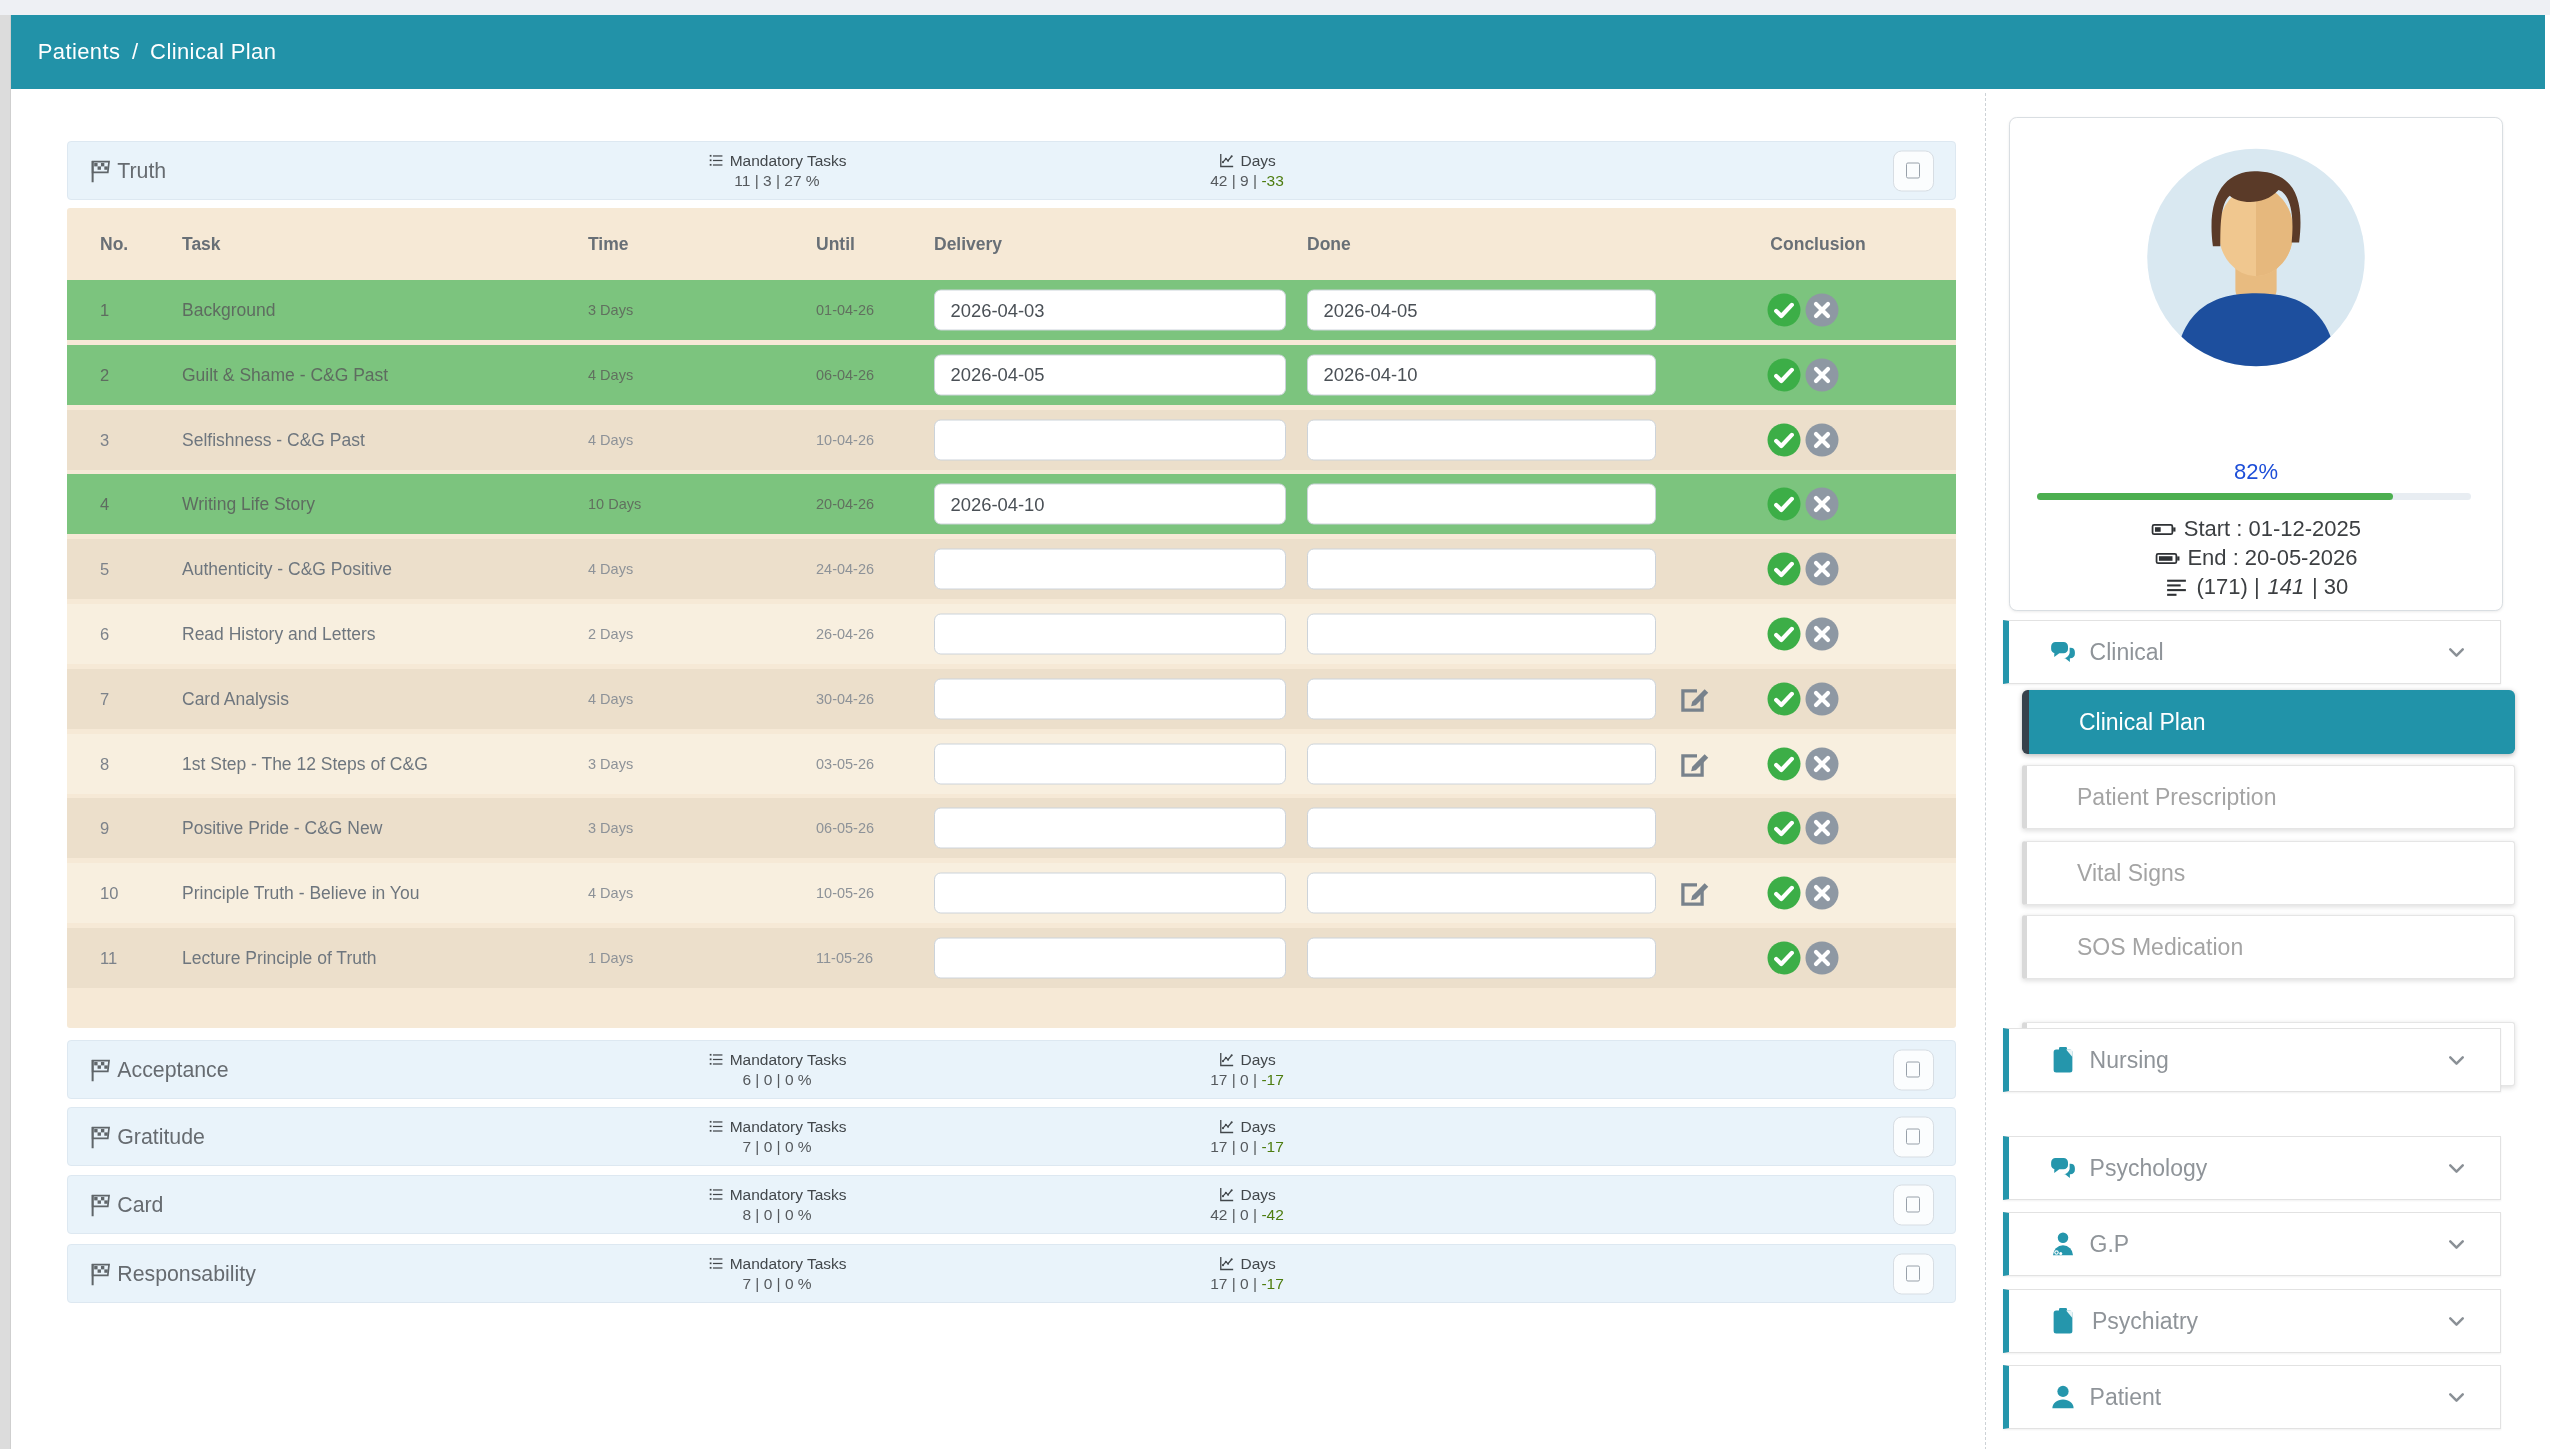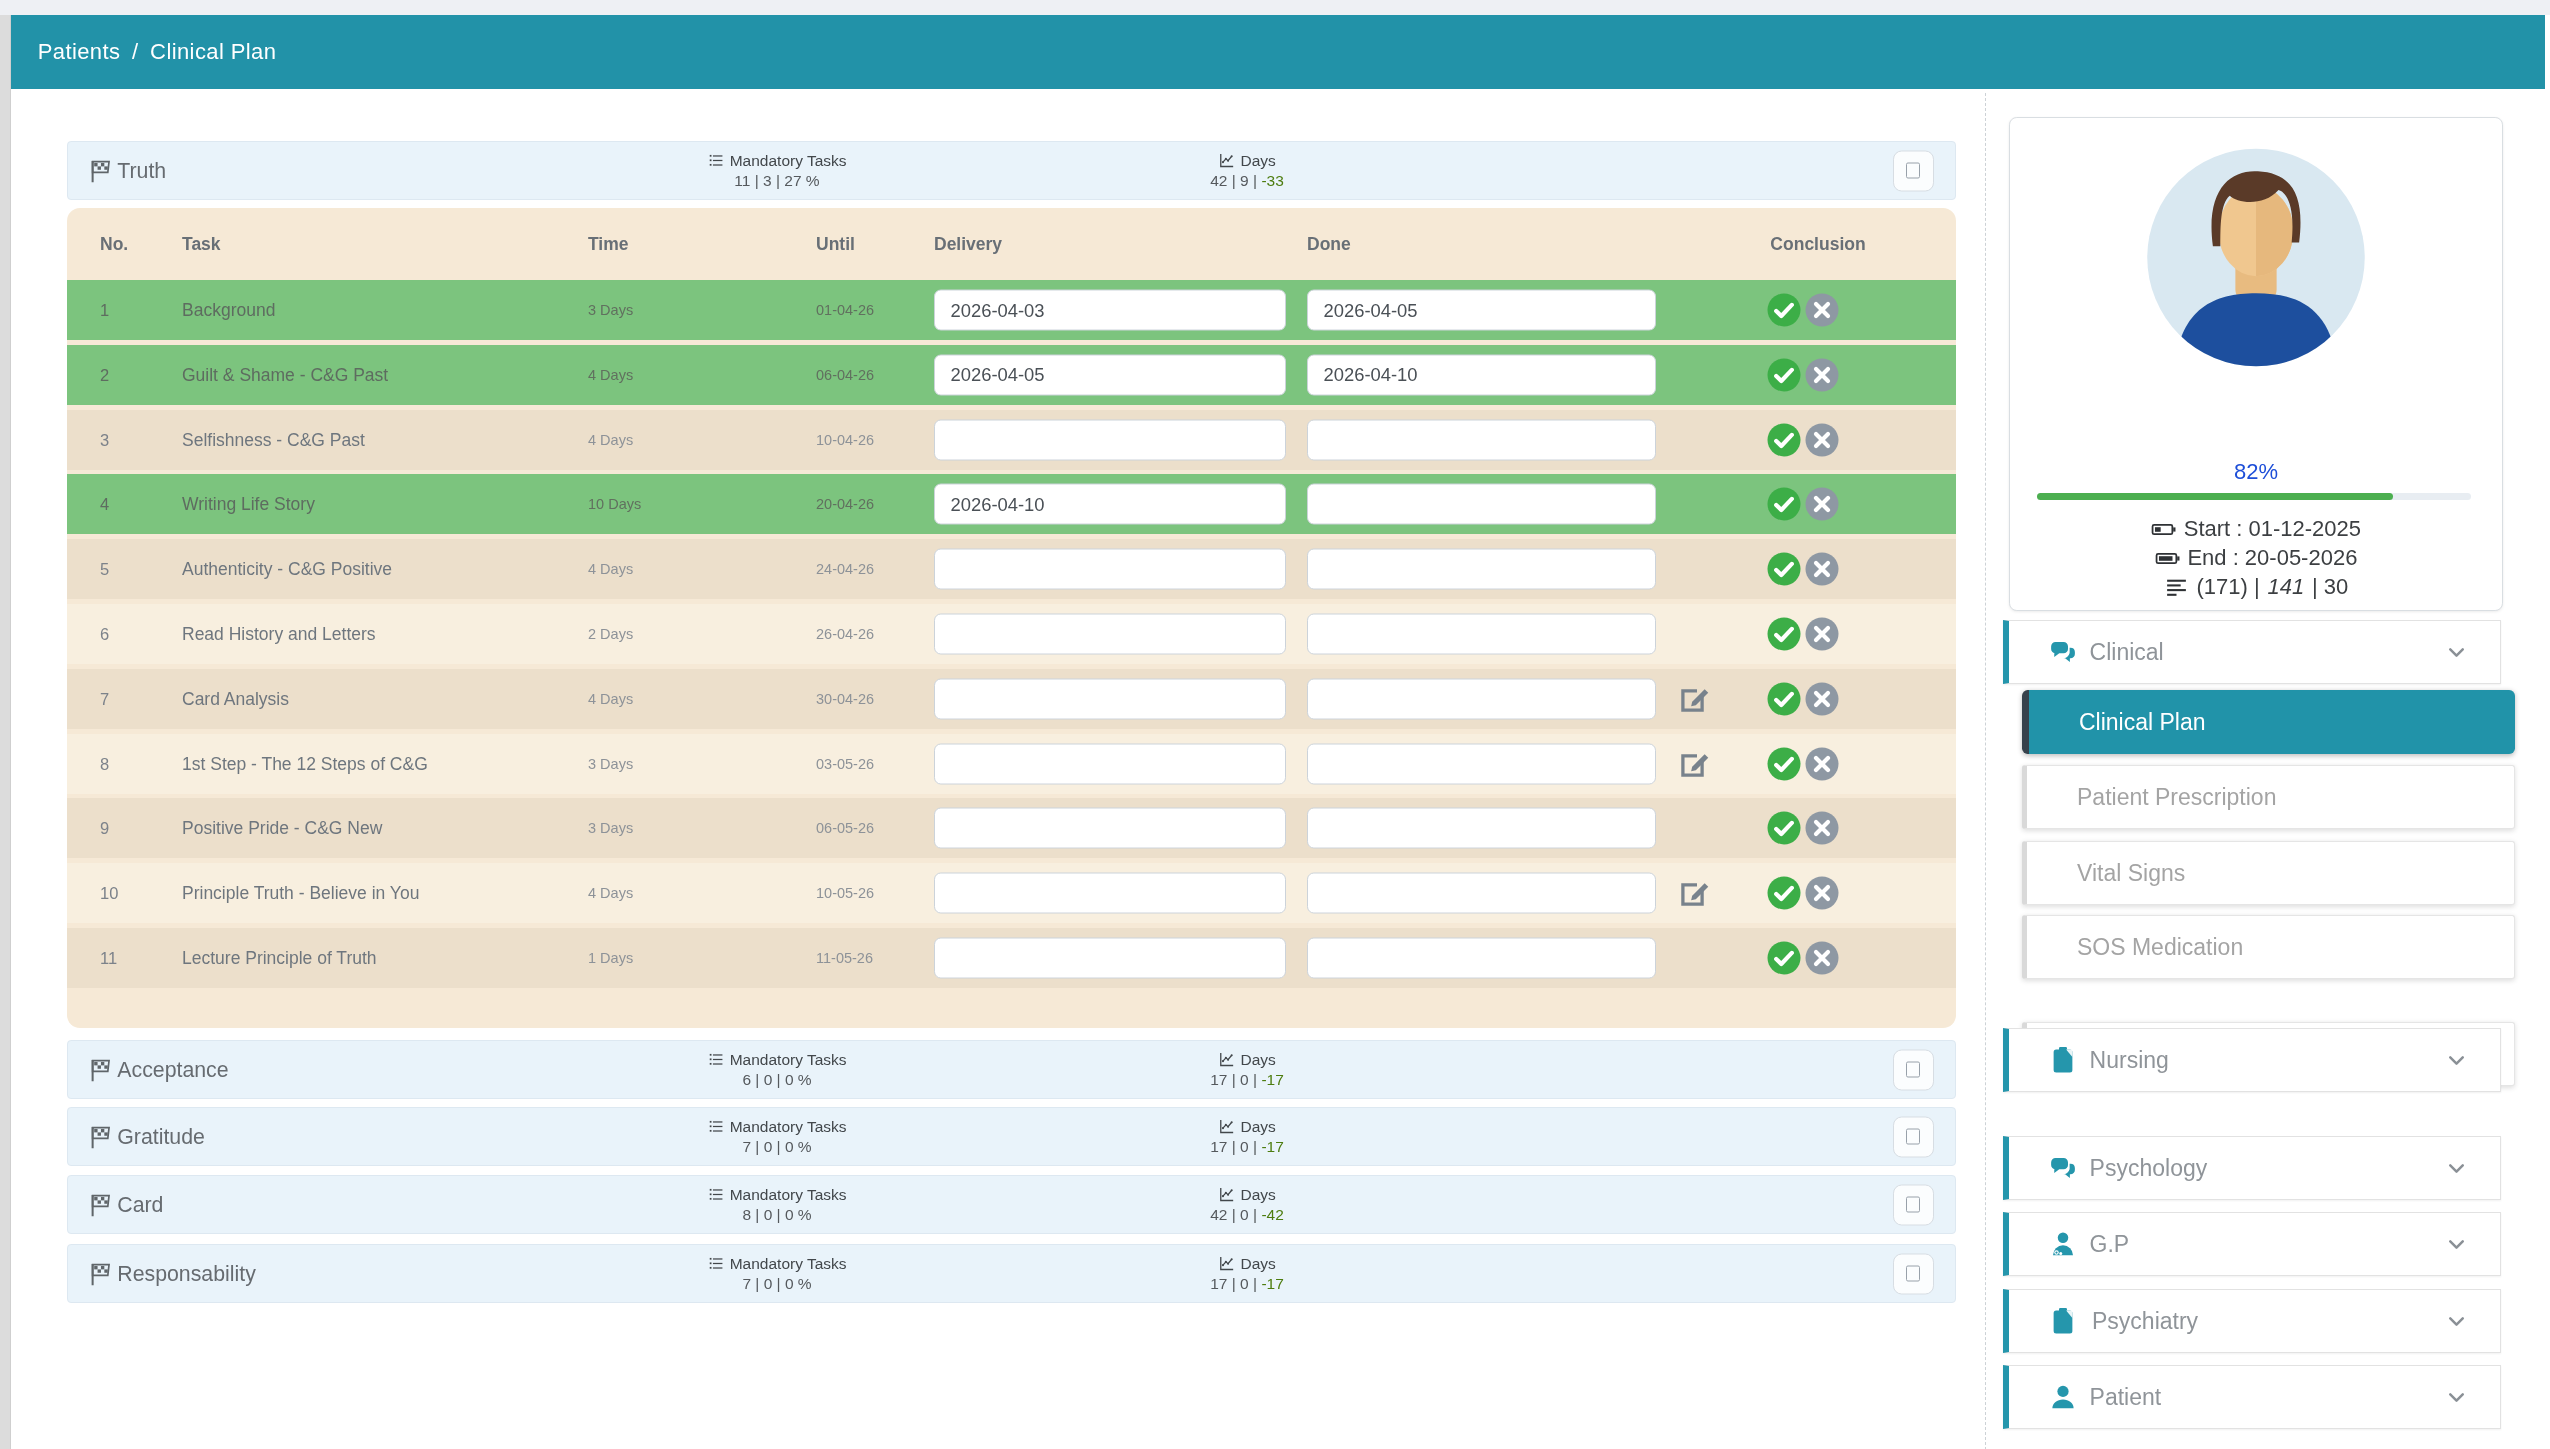--- a/index.html
+++ b/index.html
@@ -22,21 +22,21 @@
   .stat.mand{left:709px;}
   .stat.days{left:1179px;}
   .stat-label{display:flex;justify-content:center;gap:4.8px;color:#42474b;font-size:15.5px;}
   .s-ic{width:17.5px;height:17.5px;color:#42474b;}
   .stat-value{margin-top:2.9px;color:#55595d;font-size:15.5px;}
   .delta{color:#4d7c0f;}
   .toggle-btn{position:absolute;right:21.3px;top:50%;transform:translateY(-50%);width:39px;height:39px;border:1px solid #d7dde3;border-radius:8.7px;background:#fbfdfe;display:flex;align-items:center;justify-content:center;cursor:pointer;}
   .toggle-glyph{width:11.6px;height:14.5px;border:1.9px solid #98a1aa;border-radius:1.9px;}
 
   
-  .table-wrap{position:absolute;left:67px;top:208px;width:1889px;height:820px;background:#f6e9d6;border-radius:13px;}
+  .table-wrap{position:absolute;left:67px;top:208px;width:1889px;height:820px;background:#f6e9d6;border-radius:3px;}
   .thead{position:relative;height:72px;}
   .cell{position:absolute;top:50%;transform:translateY(-50%);white-space:nowrap;}
   .c-no{left:33px;}
   .c-task{left:115px;}
   .c-time{left:521px;}
   .c-status{left:618px;width:45px;display:flex;justify-content:center;align-items:center;margin-top:44px;}
   .c-until{left:749px;}
   .c-delivery-h{left:867px;}
   .c-done-h{left:1240px;}
   .c-concl{left:1648px;width:206px;text-align:center;}

